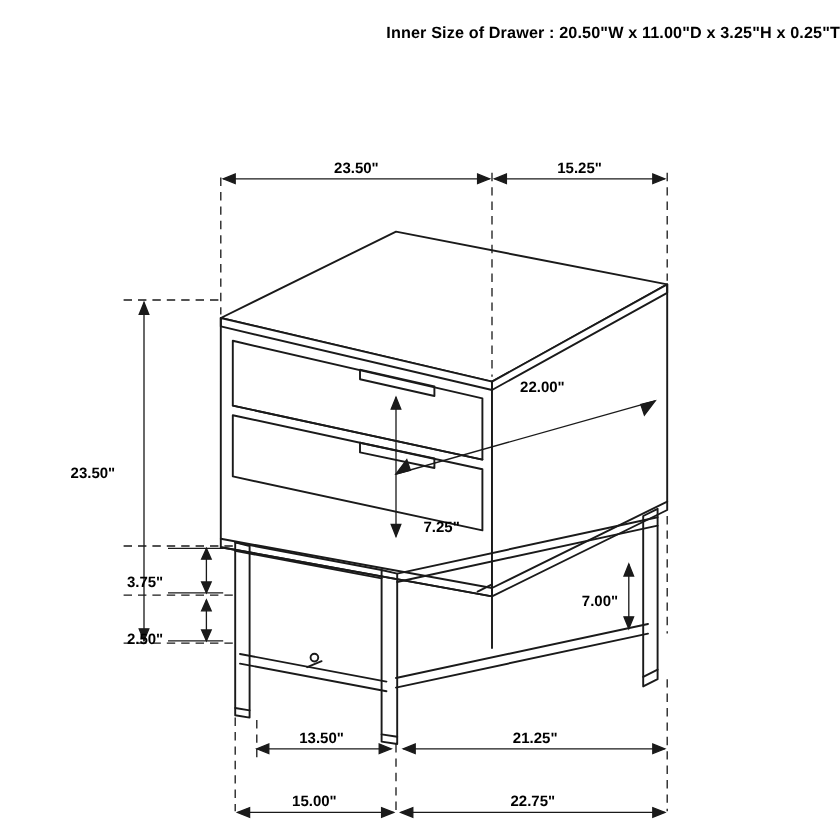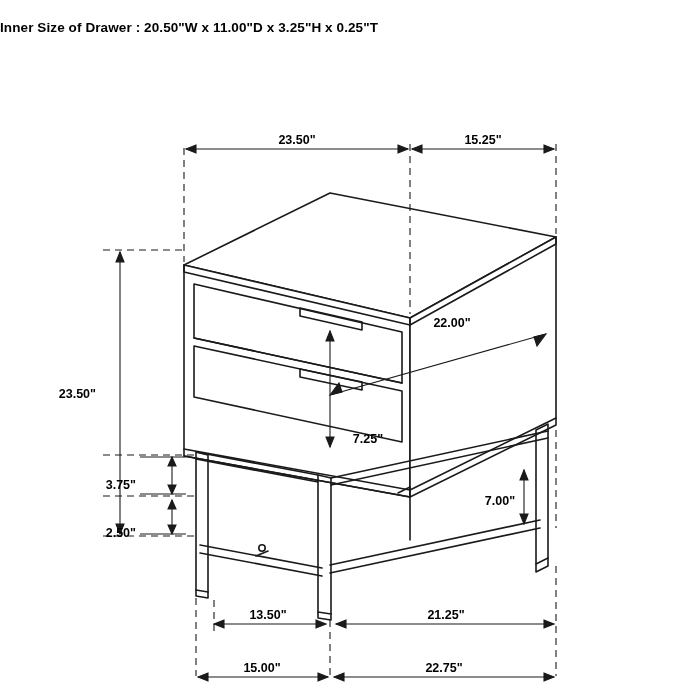--- a/index.html
+++ b/index.html
@@ -20,21 +20,21 @@
     left: 0;
     top: 0;
     width: 700px;
     height: 700px;
   }
   #title {
     position: absolute;
     left: 0;
     top: 20px;
     width: 700px;
-    text-align: left;
+    text-align: right;
     font-size: 13.5px;
     font-weight: bold;
     letter-spacing: 0.1px;
   }
   svg {
     position: absolute;
     left: 0;
     top: 0;
   }
   .dimtext {

